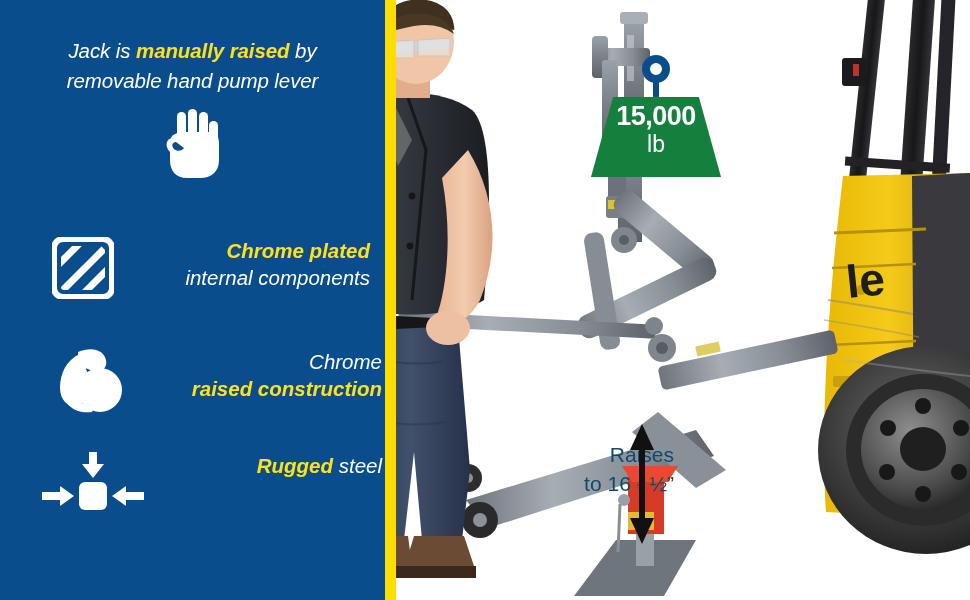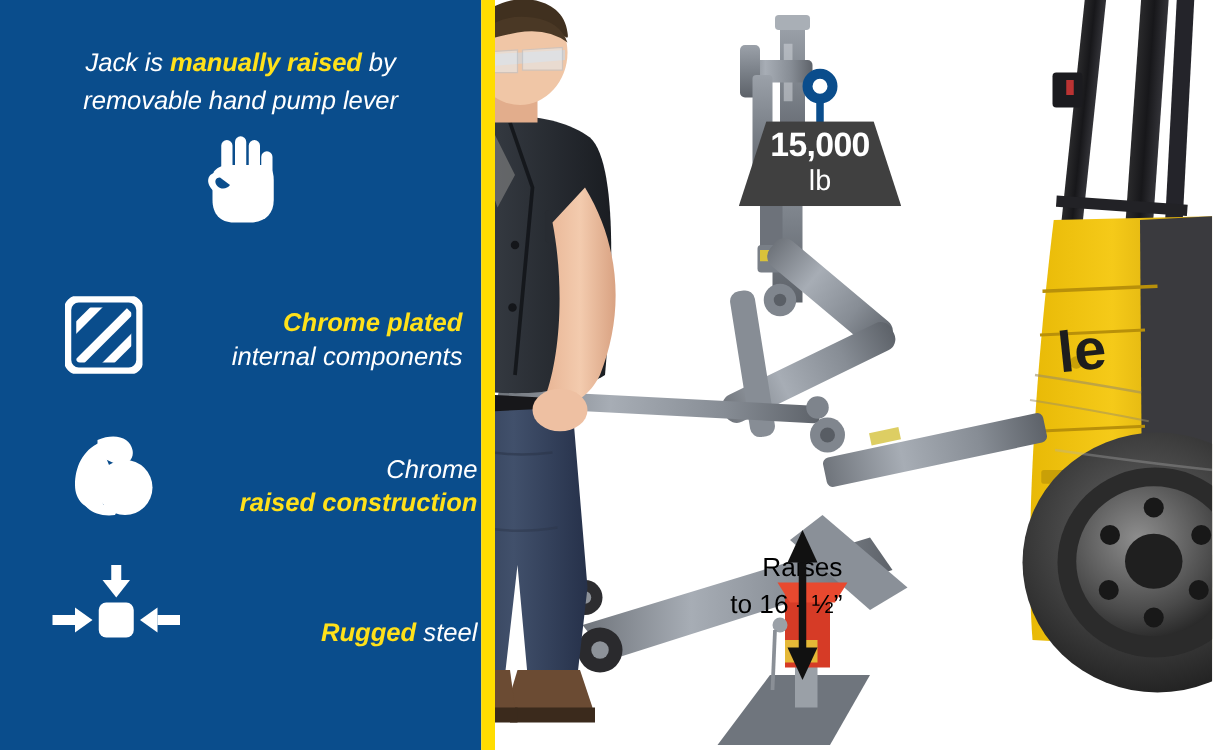--- a/index.html
+++ b/index.html
@@ -26,21 +26,21 @@
   
   .headline{
     position:absolute;left:0;top:36px;width:385px;
     text-align:center;color:#ffffff;
     font-size:20.5px;line-height:30px;letter-spacing:-0.1px;
   }
   .headline .hl{color:#ffe11a;font-weight:bold;}
 
   
   .feature{
-    position:absolute;display:flex;align-items:flex-end;padding-left:16px;
+    position:absolute;display:flex;align-items:flex-start;padding-left:16px;
   }
   .feat-icon{flex:0 0 auto;display:block;}
   .feat-text{color:#ffffff;font-size:20.5px;line-height:27px;}
   .feat-text .hl{color:#ffe11a;font-weight:bold;}
 
   
   .fist-wrap{position:absolute;left:0;top:108px;width:385px;text-align:center;}
 
   
   .row-chrome{left:36px;top:237px;width:330px;}
@@ -68,41 +68,41 @@
   .cap-ring{
     position:absolute;left:50%;top:0;transform:translateX(-50%);
     width:28px;height:28px;border-radius:50%;
     border:8px solid #0a4d8c;box-sizing:border-box;
   }
   .cap-stem{
     position:absolute;left:50%;top:24px;transform:translateX(-50%);
     width:6px;height:22px;background:#0a4d8c;
   }
   .cap-body{
-    position:absolute;left:0;top:42px;width:130px;height:68px;
-    background:#404040;
+    position:absolute;left:0;top:42px;width:130px;height:80px;
+    background:#15803d;
     clip-path:polygon(17% 0%, 83% 0%, 100% 100%, 0% 100%);
     color:#ffffff;
   }
   .cap-num{
     position:absolute;left:0;top:4px;width:130px;text-align:center;
     font-size:27px;font-weight:bold;letter-spacing:-0.5px;
   }
   .cap-unit{
     position:absolute;left:0;top:34px;width:130px;text-align:center;
     font-size:23px;
   }
   .cap-label{
     margin-top:2px;color:#0a4d8c;font-size:25px;letter-spacing:-0.2px;
   }
 
   
   .raises{
     position:absolute;left:146px;top:440px;width:132px;
-    text-align:right;color:#000000;font-size:21px;line-height:29px;
+    text-align:right;color:#0c4a6e;font-size:21px;line-height:29px;
   }
   .raise-arrow{position:absolute;left:233px;top:424px;}
 
   
   .scene{position:absolute;left:0;top:0;width:574px;height:600px;}
 </style>
 </head>
 <body>
 
 <div id="infographic">

